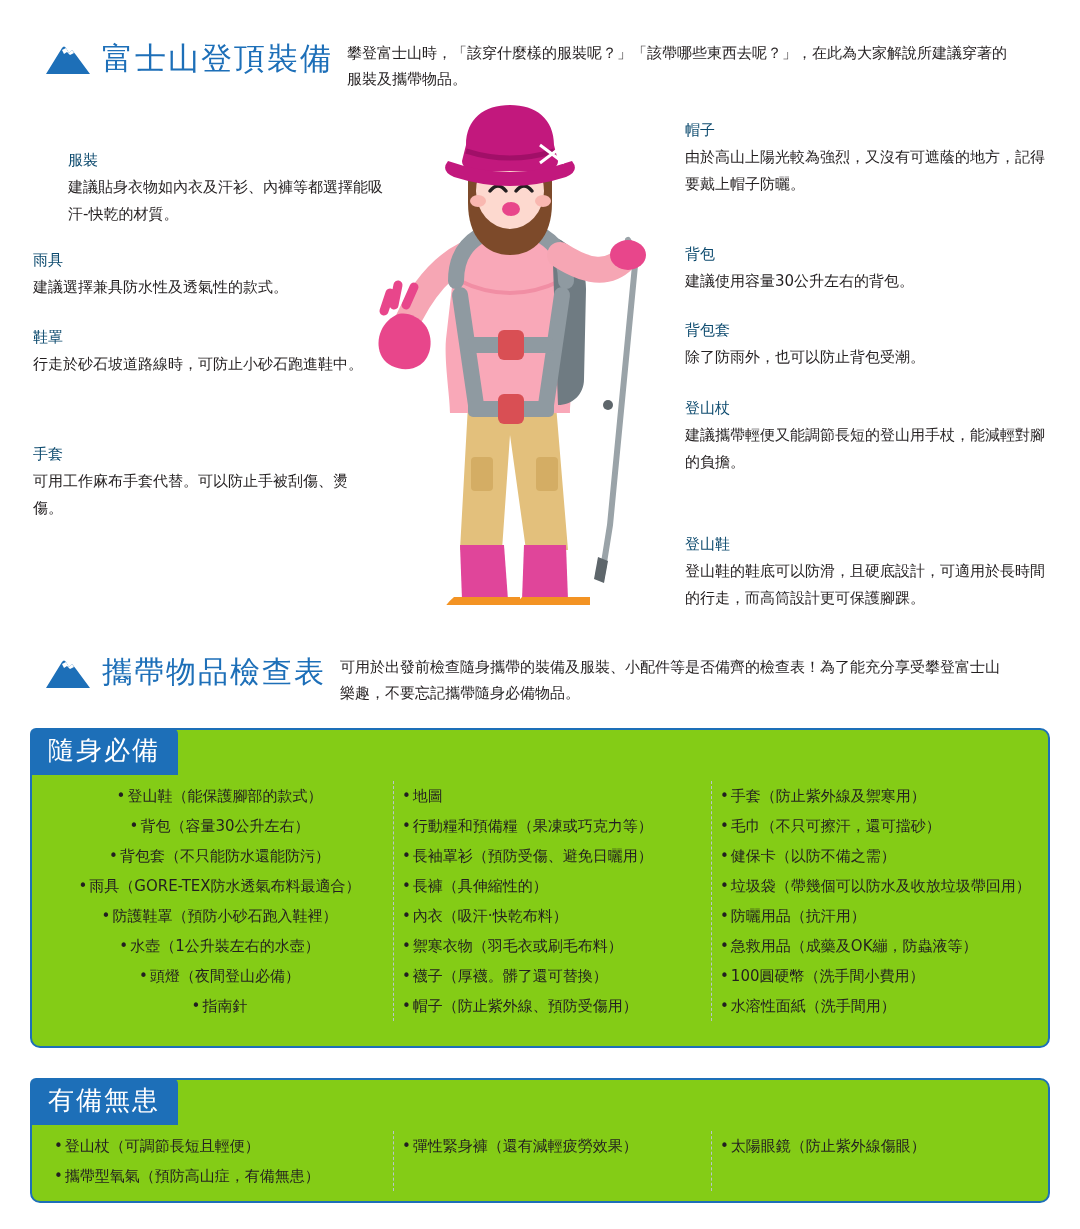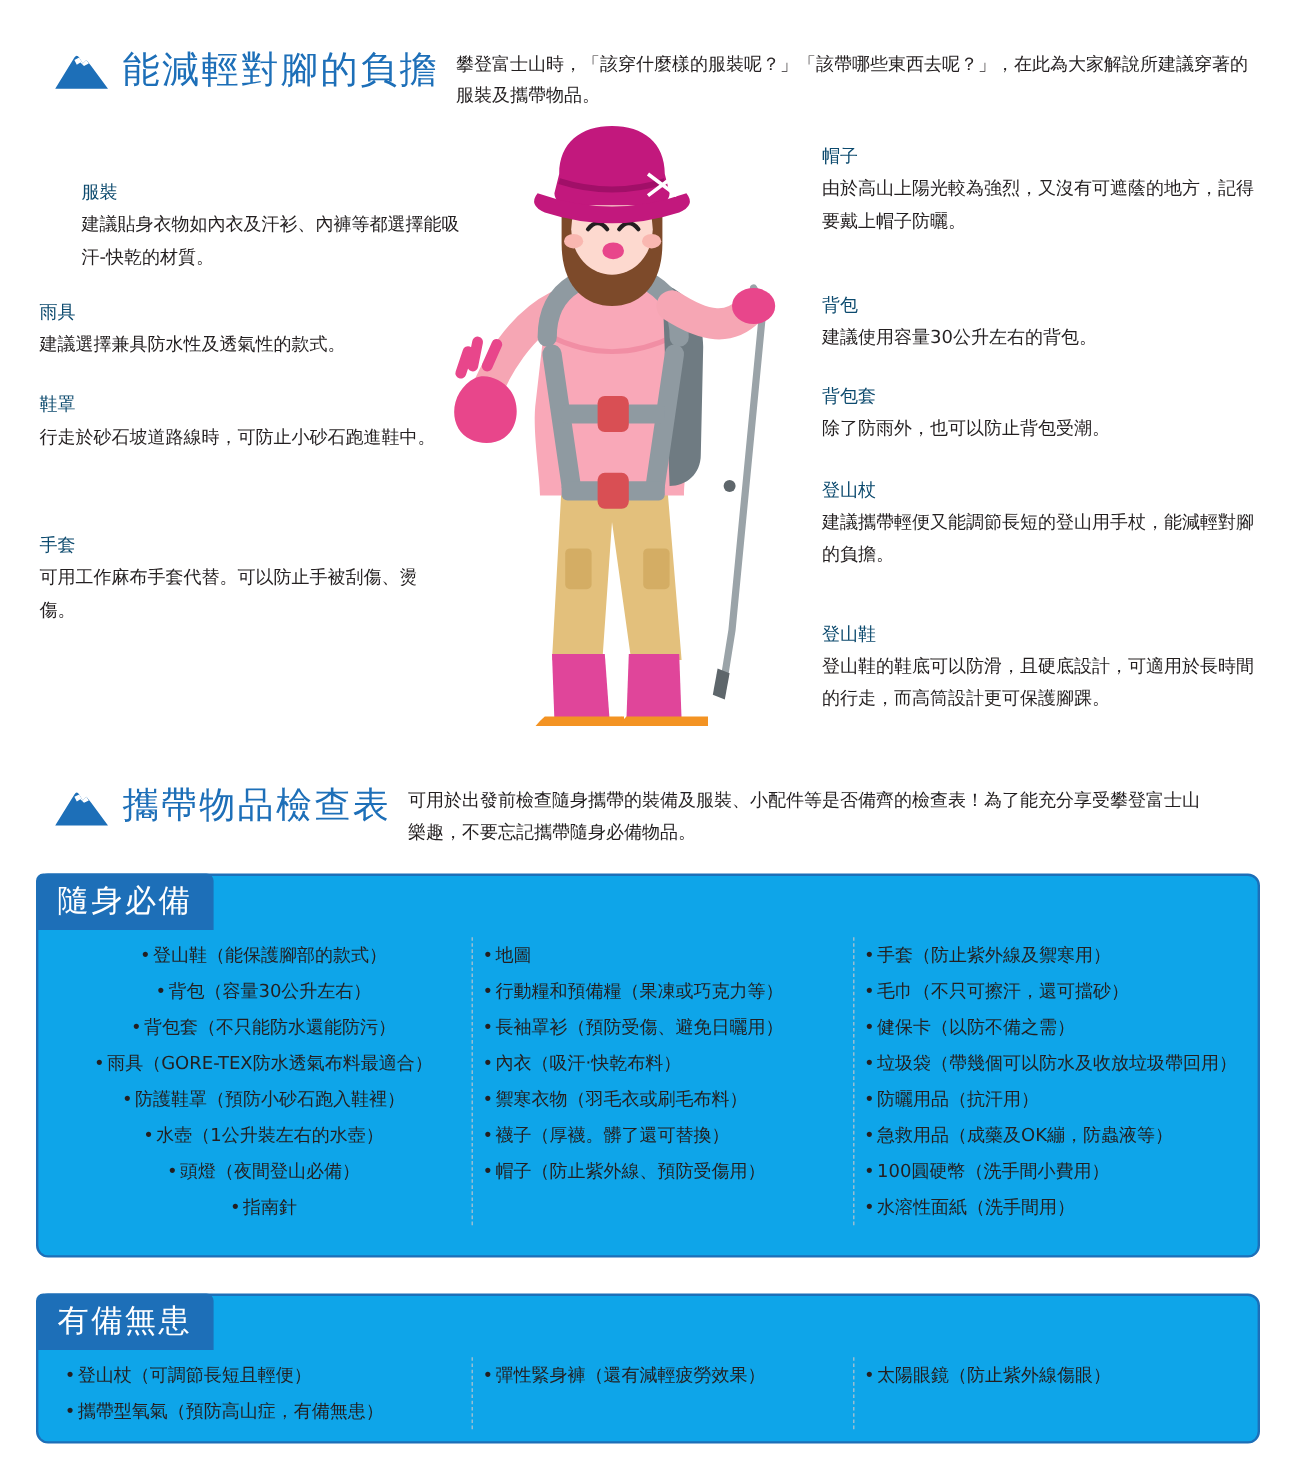--- a/index.html
+++ b/index.html
@@ -35,34 +35,34 @@
 
   #c-clothes { left: 33px; top: 148px; width: 320px; margin-left: 35px; }
   #c-rain    { left: 33px; top: 248px; width: 320px; }
   #c-shoecov { left: 33px; top: 325px; width: 330px; }
   #c-gloves  { left: 33px; top: 442px; width: 340px; }
 
   #c-hat     { left: 685px; top: 118px; width: 360px; }
   #c-pack    { left: 685px; top: 242px; width: 360px; }
   #c-packcov { left: 685px; top: 318px; width: 360px; }
   #c-pole    { left: 685px; top: 396px; width: 370px; }
-  #c-boots   { left: 685px; top: 516px; width: 370px; }
+  #c-boots   { left: 685px; top: 532px; width: 370px; }
 
   
   #figure { position: absolute; left: 340px; top: 105px; width: 340px; height: 500px; }
 
   
   #list-head { position: absolute; left: 42px; top: 652px; width: 1010px; }
   #list-head .sec-title { font-size: 30px; }
   #list-head .sec-desc { max-width: 670px; }
 
   
   .box {
     position: absolute; border: 2px solid #1d6fb8; border-radius: 10px;
-    background: #0ea5e9;
+    background: #84cc16;
   }
   .box-title {
     background: #1d6fb8; color: #ffffff; font-size: 26px; letter-spacing: 2px;
     padding: 5px 18px 7px 18px; border-radius: 6px 6px 0 0;
     margin: -2px -2px 0 -2px; display: inline-block;
   }
   .box-title-wrap { display: block; }
   .cols { display: flex; padding: 6px 14px 12px 14px; }
   .col { flex: 1; padding: 0 8px; }
   .col.divider { border-right: 1px dashed #b9c4cc; }
@@ -80,21 +80,21 @@
 </head>
 <body>
 
 <div class="page">
 
   <div id="top-head" class="sec-head">
     <svg class="mt-icon" viewBox="0 0 52 40">
       <path d="M4 36 L20 10 Q22 7 24 10 L27 15 L30 12 L34 17 L48 36 Z" fill="#1d6fb8"></path>
       <path d="M20 12 L24 10 L27 15 L30 12 L32 15 L28 17 L25 14 L22 16 Z" fill="#ffffff"></path>
     </svg>
-    <div class="sec-title">能減輕對腳的負擔</div>
+    <div class="sec-title">富士山登頂裝備</div>
     <div class="sec-desc">攀登富士山時，「該穿什麼樣的服裝呢？」「該帶哪些東西去呢？」，在此為大家解說所建議穿著的服裝及攜帶物品。</div>
   </div>
 
   <div class="callout" id="c-clothes">
     <div class="c-title">服裝</div>
     <div class="c-body">建議貼身衣物如內衣及汗衫、內褲等都選擇能吸汗-快乾的材質。</div>
   </div>
   <div class="callout" id="c-rain">
     <div class="c-title">雨具</div>
     <div class="c-body">建議選擇兼具防水性及透氣性的款式。</div>
@@ -225,20 +225,21 @@
         <div class="item"><span class="dot">•</span><span>雨具（GORE-TEX防水透氣布料最適合）</span></div>
         <div class="item"><span class="dot">•</span><span>防護鞋罩（預防小砂石跑入鞋裡）</span></div>
         <div class="item"><span class="dot">•</span><span>水壺（1公升裝左右的水壺）</span></div>
         <div class="item"><span class="dot">•</span><span>頭燈（夜間登山必備）</span></div>
         <div class="item"><span class="dot">•</span><span>指南針</span></div>
       </div>
       <div class="col divider">
         <div class="item"><span class="dot">•</span><span>地圖</span></div>
         <div class="item"><span class="dot">•</span><span>行動糧和預備糧（果凍或巧克力等）</span></div>
         <div class="item"><span class="dot">•</span><span>長袖罩衫（預防受傷、避免日曬用）</span></div>
+        <div class="item"><span class="dot">•</span><span>長褲（具伸縮性的）</span></div>
         <div class="item"><span class="dot">•</span><span>內衣（吸汗‧快乾布料）</span></div>
         <div class="item"><span class="dot">•</span><span>禦寒衣物（羽毛衣或刷毛布料）</span></div>
         <div class="item"><span class="dot">•</span><span>襪子（厚襪。髒了還可替換）</span></div>
         <div class="item"><span class="dot">•</span><span>帽子（防止紫外線、預防受傷用）</span></div>
       </div>
       <div class="col">
         <div class="item"><span class="dot">•</span><span>手套（防止紫外線及禦寒用）</span></div>
         <div class="item"><span class="dot">•</span><span>毛巾（不只可擦汗，還可擋砂）</span></div>
         <div class="item"><span class="dot">•</span><span>健保卡（以防不備之需）</span></div>
         <div class="item"><span class="dot">•</span><span>垃圾袋（帶幾個可以防水及收放垃圾帶回用）</span></div>

